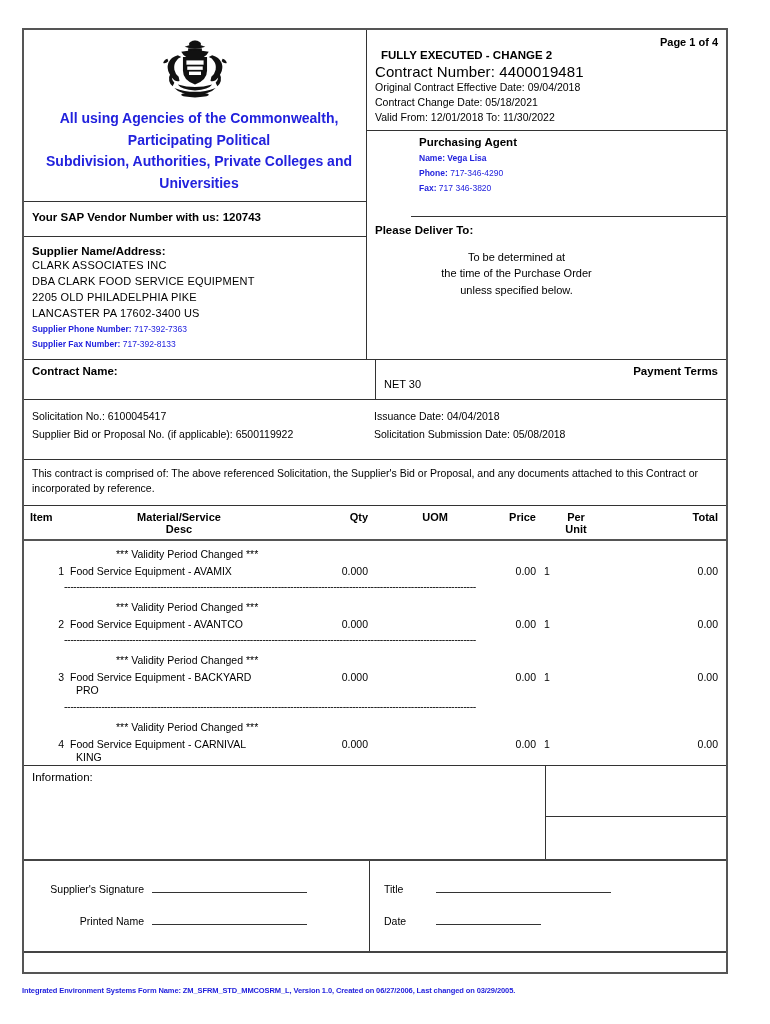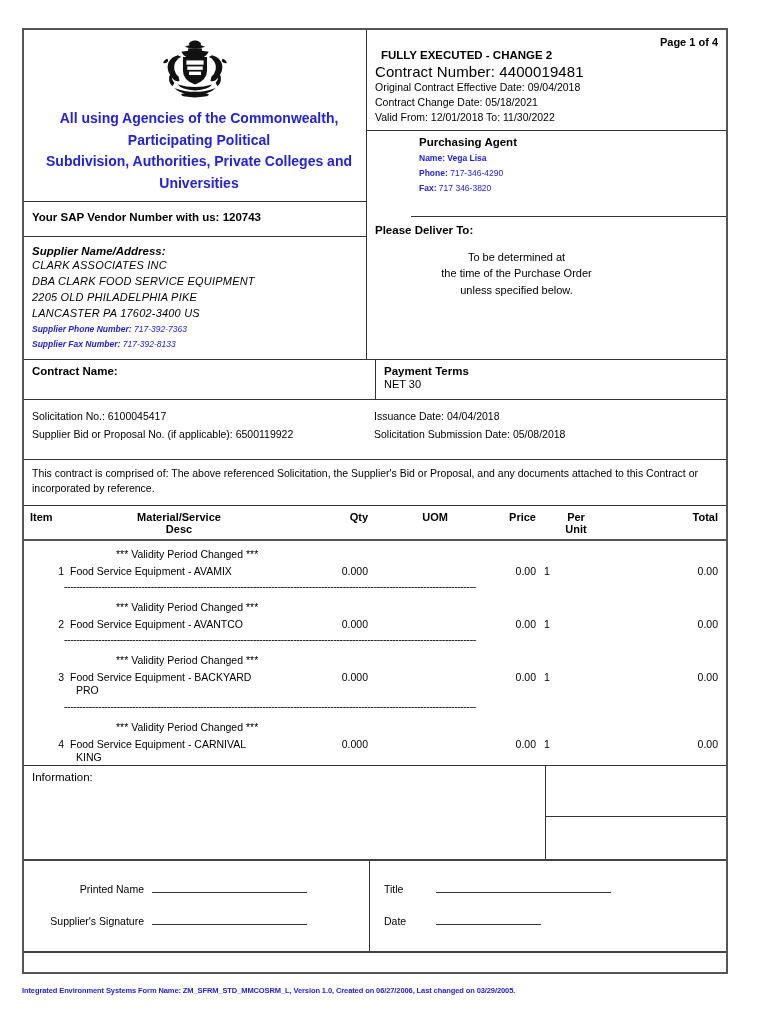--- a/index.html
+++ b/index.html
@@ -69,21 +69,20 @@
     padding: 9px 8px 13px 8px;
     font-size: 11.5px;
     font-weight: bold;
     border-bottom: 1.5px solid #333;
   }
   .supplier-cell {
     padding: 8px 8px 4px 8px;
     flex: 1;
     display: flex;
     flex-direction: column;
-    font-style: italic;
   }
   .supplier-title {
     font-size: 11.5px;
     font-weight: bold;
     margin-bottom: 1px;
   }
   .supplier-line {
     font-size: 11px;
     line-height: 1.45;
     letter-spacing: .2px;
@@ -157,21 +156,21 @@
     border-right: 1.5px solid #333;
     padding: 5px 8px 9px 8px;
   }
   .cname-t { font-size: 11.5px; font-weight: bold; }
   .cname-v { font-size: 11px; margin-top: 2px; }
   .pay {
     flex: 1;
     padding: 5px 8px 9px 8px;
     box-sizing: border-box;
   }
-  .pay-t { font-size: 11.5px; font-weight: bold; }
+  .pay-t { font-size: 11.5px; font-weight: bold; text-align: right; }
   .pay-v { font-size: 11px; margin-top: 1px; }
 
   
   .solic {
     border-bottom: 1.5px solid #333;
     padding: 7px 0 16px 0;
   }
   .solic-row {
     display: flex;
     font-size: 10.5px;
@@ -507,26 +506,26 @@
     <div class="info-left">Information:</div>
     <div class="info-right">
       <div class="info-r1"></div>
       <div class="info-r2"></div>
     </div>
   </div>
 
   <div class="sign">
     <div class="sign-left">
       <div class="sg">
+        <span class="sg-lbl sl-1">Supplier's  Signature</span>
+        <span class="rule r-sig"></span>
+      </div>
+      <div class="sg">
         <span class="sg-lbl sl-2">Printed Name</span>
         <span class="rule r-name"></span>
-      </div>
-      <div class="sg">
-        <span class="sg-lbl sl-1">Supplier's  Signature</span>
-        <span class="rule r-sig"></span>
       </div>
     </div>
     <div class="sign-right">
       <div class="sg-r">
         <span class="sg-lbl">Title</span>
         <span class="rule r-title"></span>
       </div>
       <div class="sg-r">
         <span class="sg-lbl">Date</span>
         <span class="rule r-date"></span>

